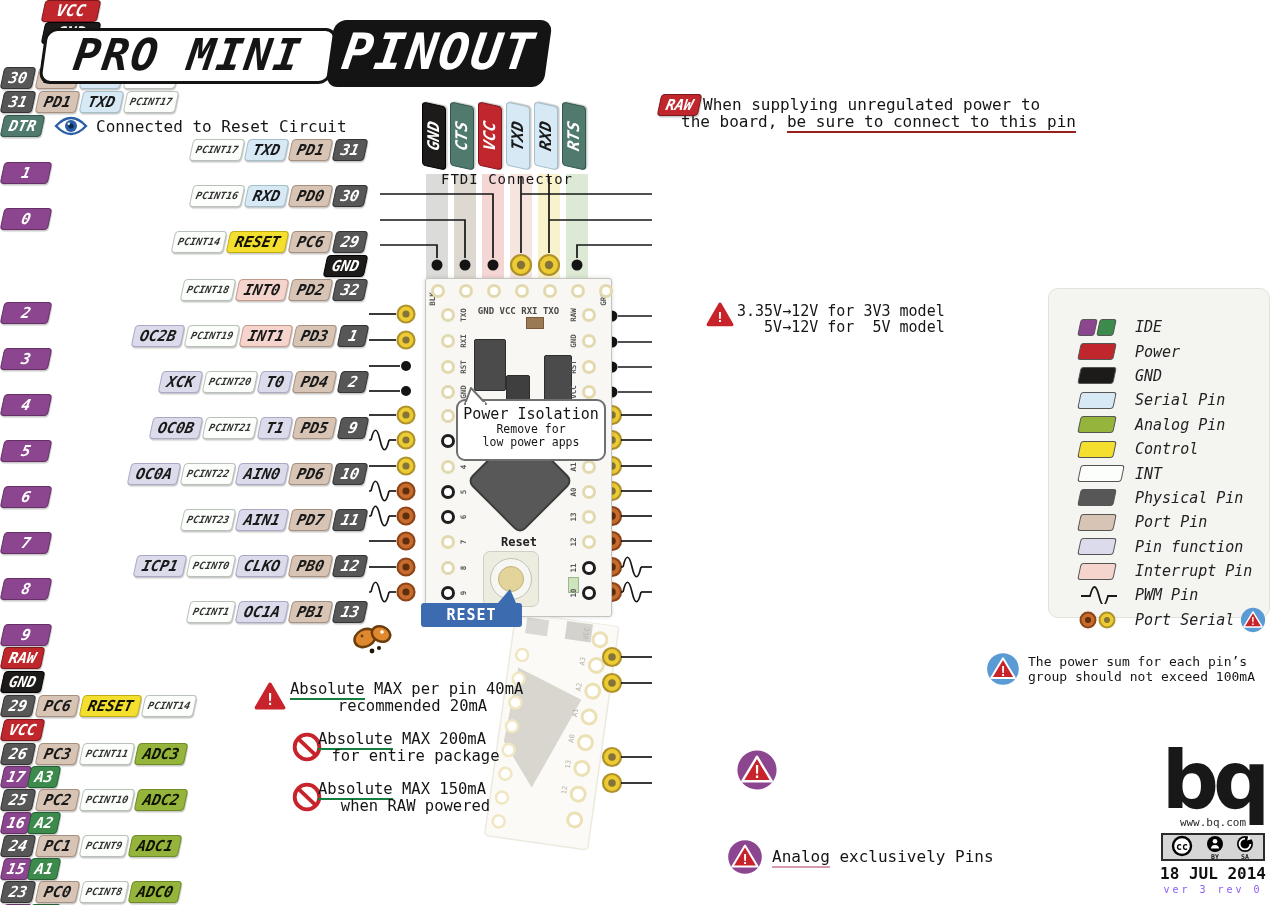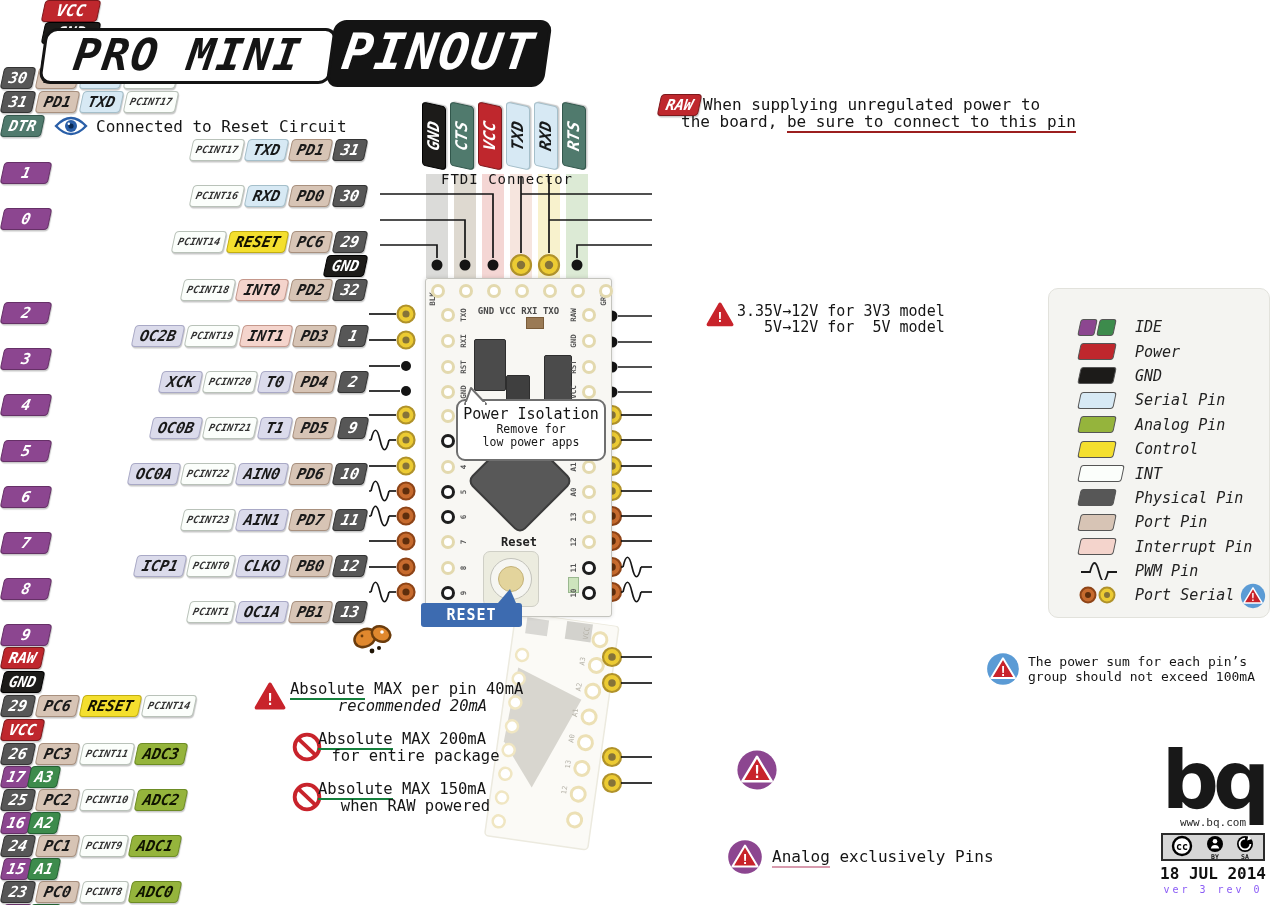--- a/index.html
+++ b/index.html
@@ -370,20 +370,26 @@
           <span class="lg-label">Physical Pin</span>
         </div>
         <div class="lg-row">
           <div class="lg-sw">
             <span class="sw c-port"></span>
           </div>
           <span class="lg-label">Port Pin</span>
         </div>
         <div class="lg-row">
           <div class="lg-sw">
+            <span class="sw c-func"></span>
+          </div>
+          <span class="lg-label">Pin function</span>
+        </div>
+        <div class="lg-row">
+          <div class="lg-sw">
             <span class="sw c-irq"></span>
           </div>
           <span class="lg-label">Interrupt Pin</span>
         </div>
         <div class="lg-row">
           <div class="lg-sw">
             <svg width="42" height="18">
               <path d="M2,10 h9 c3,-12 6,-12 9,0 c3,12 6,12 9,0 h9" fill="none" stroke="#1a1a1a" stroke-width="1.8"></path>
             </svg>
           </div>
@@ -448,21 +454,21 @@
 
   <div id="max-notes">
       <div class="warn-slot" style="position: absolute; left: 254px; top: 682px; z-index: 5;">
         <svg width="32" height="29.44" viewBox="0 0 26 24">
           <path d="M13 2 L24 21 H2 Z" fill="#c8232b" stroke="#c8232b" stroke-width="3" stroke-linejoin="round"></path>
           <text x="13" y="18.5" fill="#fff" font-size="13" font-weight="bold" text-anchor="middle" font-family="DejaVu Sans Mono,monospace">!</text>
         </svg>
       </div>
       <div style="position: absolute; left: 290px; top: 681px; width: 245px; z-index: 5;">
         <div class="note-line" style="font-size: 15.5px; line-height: 17px; white-space: pre;"><span class="u-red">Absolute</span><span> MAX per pin 40mA</span></div>
-        <div class="note-line" style="font-size: 15.5px; line-height: 17px; text-align: center; font-style: italic;">recommended 20mA</div>
+        <div class="note-line" style="font-size: 15.5px; line-height: 17px; text-align: center;">recommended 20mA</div>
       </div>
       <div class="warn-slot" style="position: absolute; left: 292px; top: 732px; z-index: 5;">
         <svg width="30" height="30" viewBox="0 0 28 28">
           <circle cx="14" cy="14" r="11.5" fill="#fff" stroke="#c8232b" stroke-width="3.6"></circle>
           <line x1="6" y1="6.5" x2="22" y2="21.5" stroke="#c8232b" stroke-width="3.6"></line>
         </svg>
       </div>
       <div style="position: absolute; left: 318px; top: 731px; width: 195px; z-index: 5;">
         <div class="note-line" style="font-size: 15.5px; line-height: 17px; white-space: pre;"><span class="u-red">Absolute</span><span> MAX 200mA</span></div>
         <div class="note-line" style="font-size: 15.5px; line-height: 17px; text-align: center;">for entire package</div>

